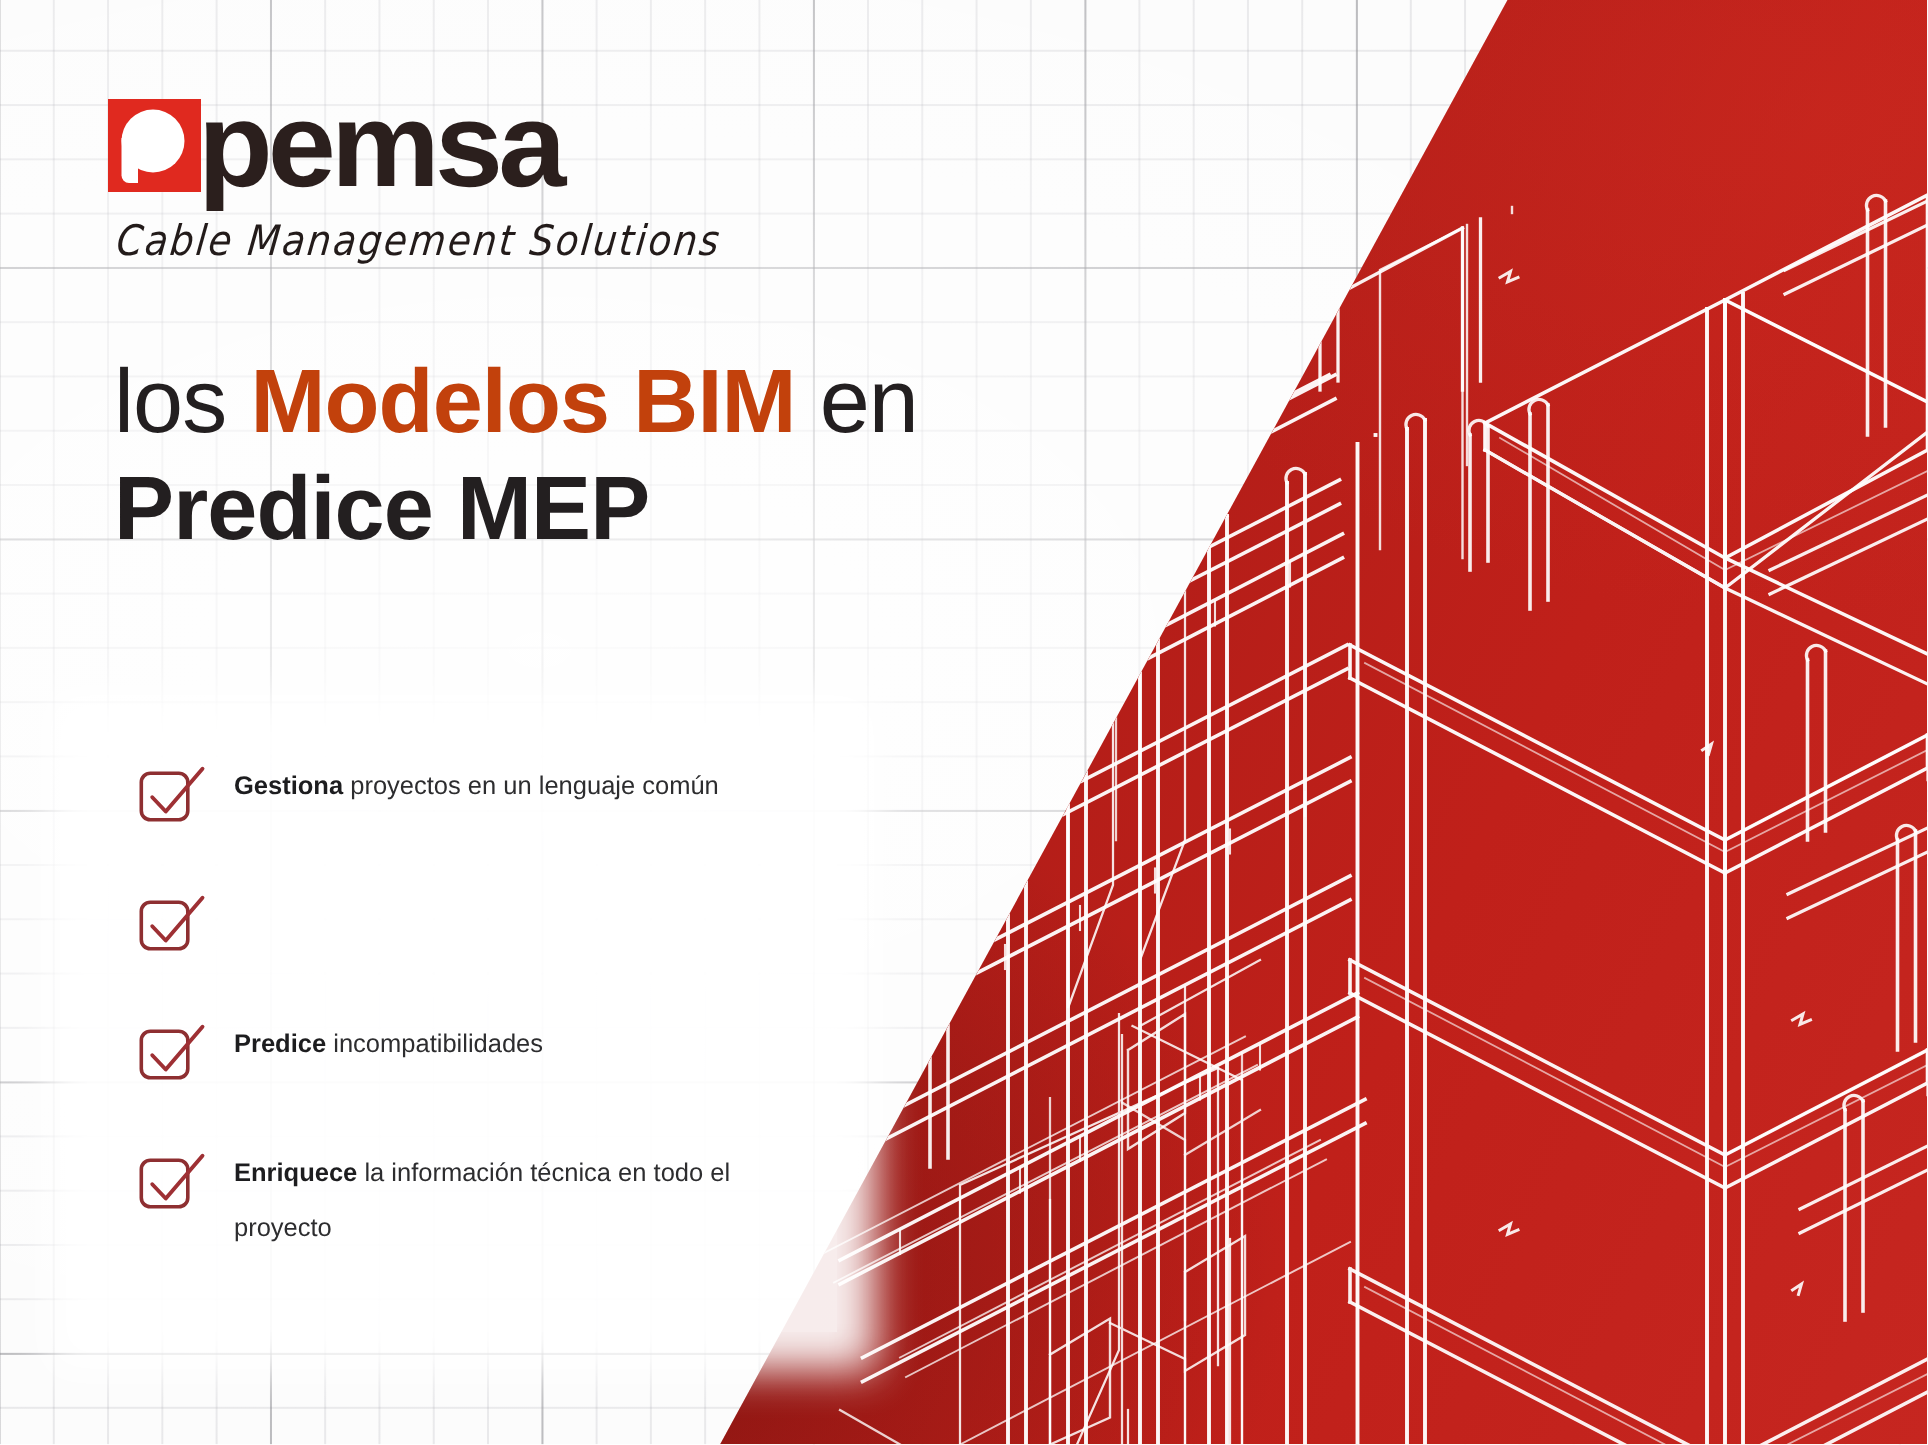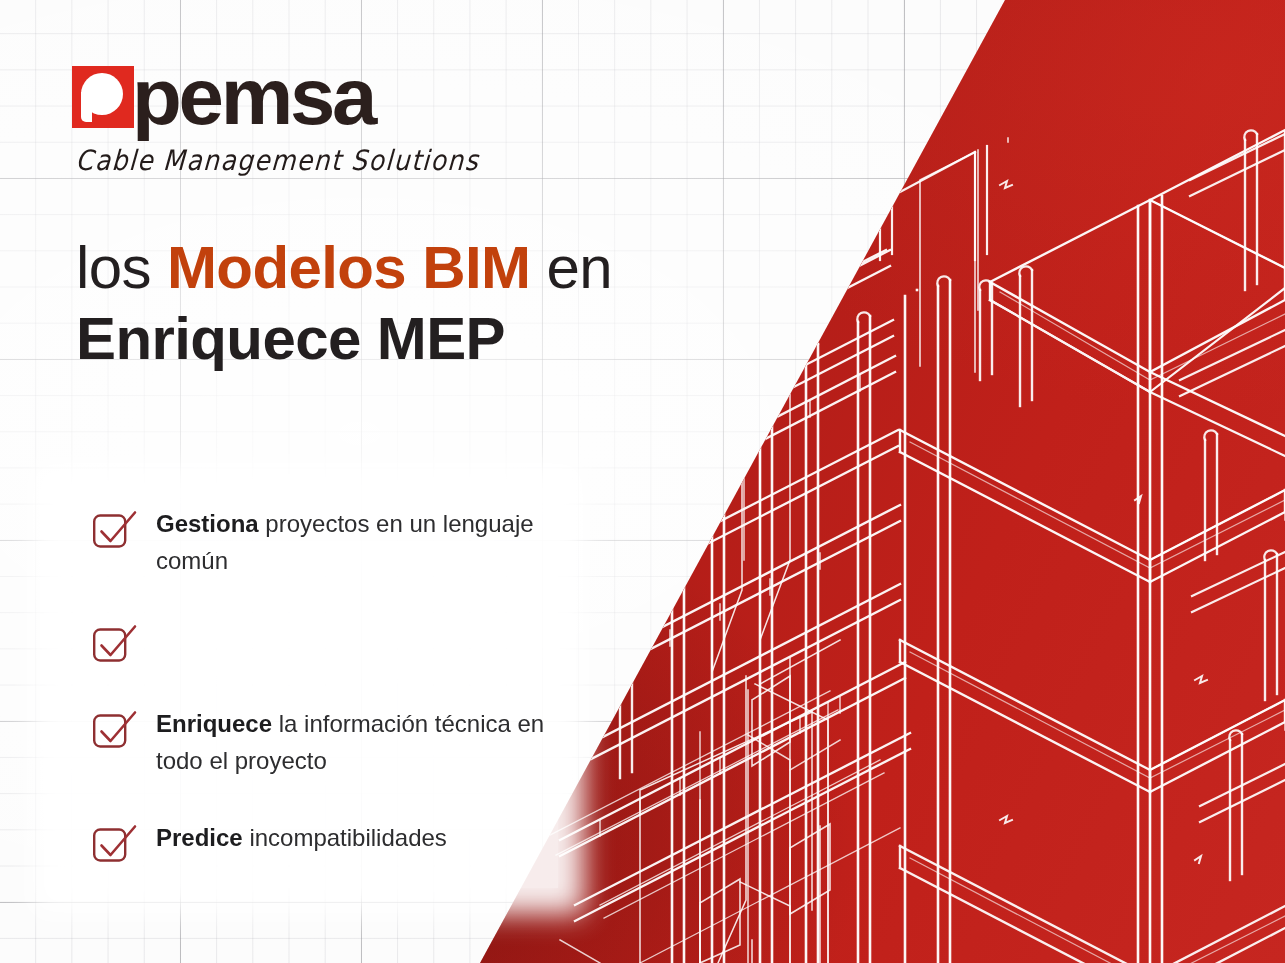--- a/index.html
+++ b/index.html
@@ -177,21 +177,21 @@
   .bullet:last-child { margin-bottom: 0; }
   .check-box {
     flex: 0 0 auto;
     width: 46px;
     height: 44px;
     margin-right: 18px;
     margin-top: 2px;
   }
   .bullet-text {
     font-family: "Liberation Sans", sans-serif;
-    font-size: 24px;
+    font-size: 17px;
     line-height: 37px;
     color: #2d2d2f;
     max-width: 400px;
   }
   .bullet-text .b { font-weight: bold; color: #1d1d1f; }
 </style>
 </head>
 <body>
 
 <div id="poster">
@@ -465,21 +465,21 @@
         <div class="p-bowl"></div>
         <div class="p-stem"></div>
       </div>
       <div id="logo-word">pemsa</div>
     </div>
     <div id="logo-tagline">Cable Management Solutions</div>
   </div>
 
   <div id="headline">
     <span class="line"><span>los </span><span class="red">Modelos BIM</span><span> en</span></span>
-    <span class="line"><span class="b">Enriquece MEP</span></span>
+    <span class="line"><span class="b">Predice MEP</span></span>
   </div>
 
   <div id="bullet-panel"></div>
 
   <div id="bullet-list">
 
     <div class="bullet">
       <span class="check-box">
         <svg viewBox="0 0 46 44" width="46" height="44" aria-hidden="true">
           <rect x="2.2" y="8.5" width="31" height="31" rx="6" ry="6" fill="none" stroke="#8e2f31" stroke-width="2.4"></rect>
@@ -498,28 +498,28 @@
       </span>
     </div>
 
     <div class="bullet">
       <span class="check-box">
         <svg viewBox="0 0 46 44" width="46" height="44" aria-hidden="true">
           <rect x="2.2" y="8.5" width="31" height="31" rx="6" ry="6" fill="none" stroke="#8e2f31" stroke-width="2.4"></rect>
           <path d="M9.5 24.5 L18.5 34 L43 5.5" fill="none" stroke="#9e3034" stroke-width="2.6" stroke-linecap="round" stroke-linejoin="round"></path>
         </svg>
       </span>
-      <span class="bullet-text"><span class="b">Enriquece</span><span> la información técnica en todo el proyecto</span></span>
+      <span class="bullet-text"><span class="b">Predice</span><span> incompatibilidades</span></span>
     </div>
 
     <div class="bullet">
       <span class="check-box">
         <svg viewBox="0 0 46 44" width="46" height="44" aria-hidden="true">
           <rect x="2.2" y="8.5" width="31" height="31" rx="6" ry="6" fill="none" stroke="#8e2f31" stroke-width="2.4"></rect>
           <path d="M9.5 24.5 L18.5 34 L43 5.5" fill="none" stroke="#9e3034" stroke-width="2.6" stroke-linecap="round" stroke-linejoin="round"></path>
         </svg>
       </span>
-      <span class="bullet-text"><span class="b">Predice</span><span> incompatibilidades</span></span>
+      <span class="bullet-text"><span class="b">Enriquece</span><span> la información técnica en todo el proyecto</span></span>
     </div>
 
   </div>
 
 </div>
 
 </body></html>

